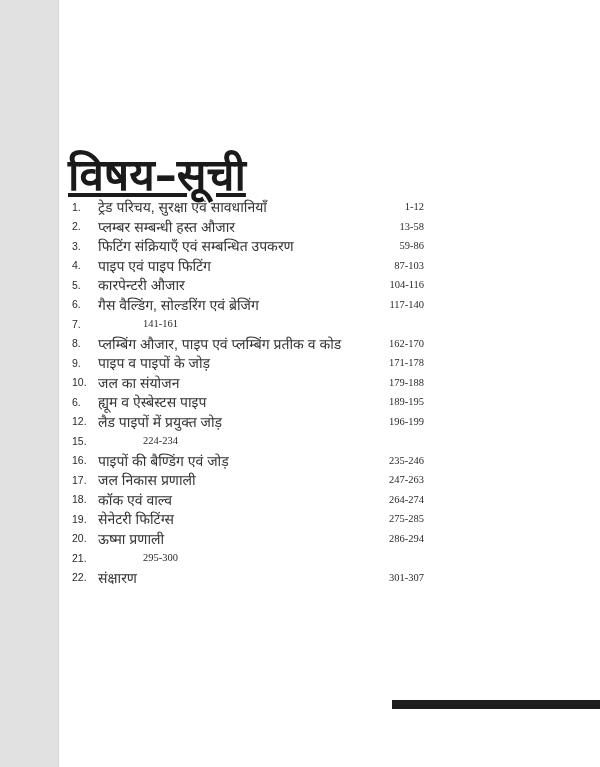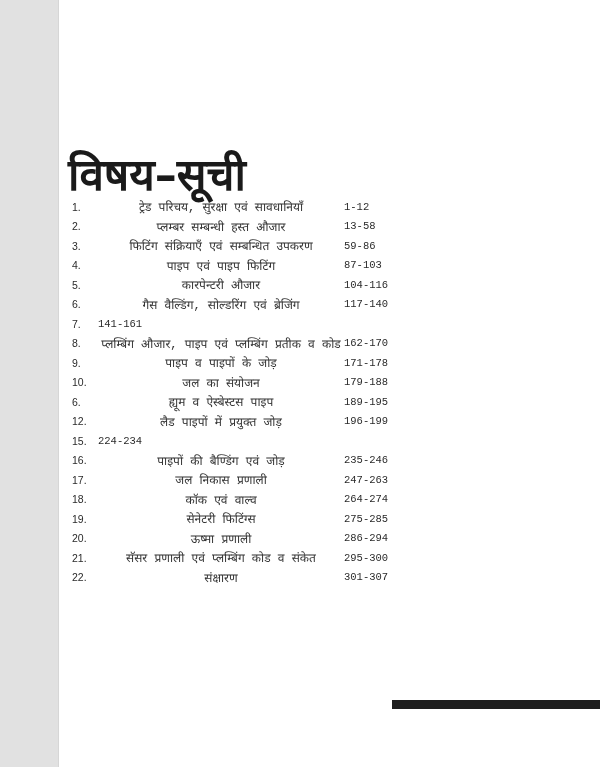--- a/index.html
+++ b/index.html
@@ -12,40 +12,41 @@
     .side-band {
       position: absolute; left: 0; top: 0; width: 58px; height: 767px;
       background: #e1e1e1;
       border-right: 1px solid #d6d6d6;
     }
     .page-title {
       position: absolute; left: 68px; top: 116px;
       font-size: 44px; font-weight: bold; color: #1a1a1a;
       line-height: 60px; letter-spacing: 0px;
       font-family: "DejaVu Sans", sans-serif;
+      text-decoration: underline;
     }
     .toc {
       position: absolute; left: 72px; top: 197px; width: 352px;
       list-style: none; margin: 0; padding: 0;
     }
     .toc-row {
       display: flex; align-items: center; height: 19.5px;
       font-size: 10px; color: #2a2a2a;
     }
     .toc-num {
       width: 26px; flex: none; text-align: left;
       font-family: "Liberation Sans", sans-serif; font-size: 10.5px; color: #2a2a2a;
     }
     .toc-title {
       flex: 1; white-space: nowrap;
-      font-family: Liberation Mono, monospace; font-size: 12px; color: #333; text-align: center;
+      font-family: Liberation Sans, sans-serif; font-size: 14px; color: #333;
     }
     .toc-pages {
-      flex: none; width: 80px;
-      font-family: Liberation Mono, monospace; font-size: 10.5px; color: #2a2a2a;
+      flex: none; text-align: right; width: 80px;
+      font-family: Liberation Serif, serif; font-size: 10.5px; color: #2a2a2a;
     }
     .footer-bar {
       position: absolute; left: 392px; top: 700px; width: 208px; height: 9px;
       background: #1e1e1e;
     }
   </style>
 </head>
 <body>
 
 <div class="side-band"></div>
@@ -136,21 +137,20 @@
       <span class="toc-title">सेनेटरी फिटिंग्स</span>
       <span class="toc-pages">275-285</span>
     </li>
     <li class="toc-row">
       <span class="toc-num">20.</span>
       <span class="toc-title">ऊष्मा प्रणाली</span>
       <span class="toc-pages">286-294</span>
     </li>
     <li class="toc-row">
       <span class="toc-num">21.</span>
-      <span class="toc-title">सॅसर प्रणाली एवं प्लम्बिंग कोड व संकेत</span>
       <span class="toc-pages">295-300</span>
     </li>
     <li class="toc-row">
       <span class="toc-num">22.</span>
       <span class="toc-title">संक्षारण</span>
       <span class="toc-pages">301-307</span>
     </li>
   </ul>
 
 <div class="footer-bar"></div>

